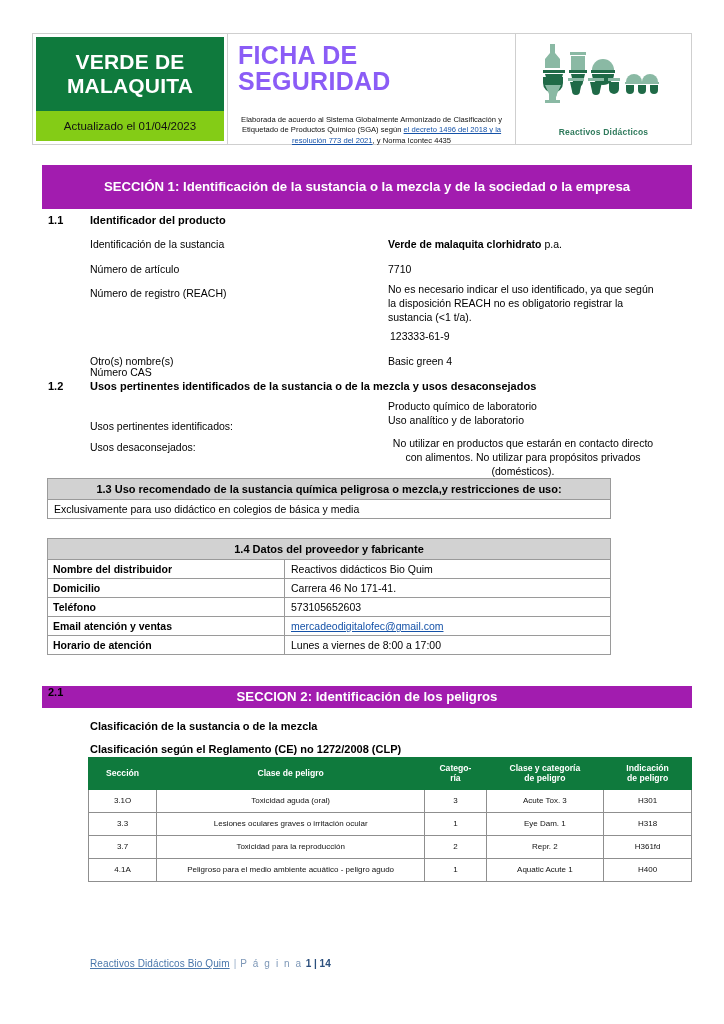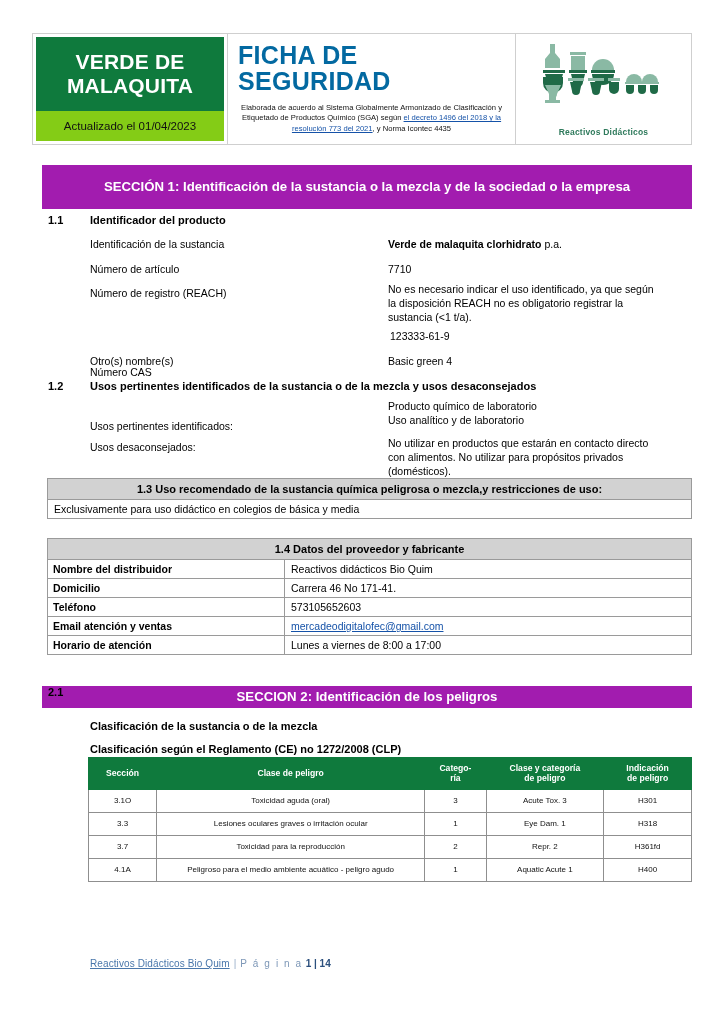--- a/index.html
+++ b/index.html
@@ -72,26 +72,26 @@
     flex: 1;
     border-right: 1px solid #cfcfcf;
     box-sizing: border-box;
     display: flex;
     flex-direction: column;
     align-items: center;
     justify-content: flex-start;
     padding: 8px 10px 4px 10px;
   }
   .ficha-title {
-    color: #0369a1;
+    color: #8b5cf6;
     font-size: 25px;
     font-weight: bold;
     letter-spacing: 0.3px;
     line-height: 1.05;
-    margin-bottom: 8px;
+    margin-bottom: 20px;
   }
   .ficha-sub {
     font-size: 7.6px;
     line-height: 1.42;
     text-align: center;
     color: #111;
     max-width: 268px;
   }
   .ficha-sub a {
     color: #1552a8;
@@ -155,21 +155,21 @@
     position: absolute;
     font-size: 10.5px;
     line-height: 1.32;
   }
   .field-value b { font-weight: bold; }
 
   
   .info-table {
     position: absolute;
     left: 47px;
-    width: 645px;
+    width: 564px;
     border-collapse: collapse;
     font-size: 10.5px;
     background: #fff;
   }
   .info-table td {
     border: 1px solid #9a9a9a;
     padding: 3px 6px;
     vertical-align: middle;
   }
   .info-table td.band {
@@ -325,21 +325,21 @@
   <div class="field-value" style="left:388px; top:355px;">Basic green 4</div>
 
   <div class="subsec-num" style="left:48px; top:380px;">1.2</div>
   <div class="subsec-title" style="left:90px; top:380px;">Usos pertinentes identificados de la sustancia o de la mezcla y usos desaconsejados</div>
 
   <div class="field-label" style="left:90px; top:420px;">Usos pertinentes identificados:</div>
   <div class="field-value" style="left:388px; top:400px; width:266px; white-space:pre-line;">Producto químico de laboratorio
 Uso analítico y de laboratorio</div>
 
   <div class="field-label" style="left:90px; top:441px;">Usos desaconsejados:</div>
-  <div class="field-value" style="left:388px; top:437px; width:270px;">No utilizar en productos que estarán en contacto directo con alimentos. No utilizar para propósitos privados (domésticos).</div>
+  <div class="field-value" style="left:388px; top:437px; width:270px;text-align:center;">No utilizar en productos que estarán en contacto directo con alimentos. No utilizar para propósitos privados (domésticos).</div>
 
   <table class="info-table" id="tbl13">
     <tbody>
         <tr>
       <td class="band">1.3 Uso recomendado de la sustancia química peligrosa o mezcla,y restricciones de uso:</td>
     </tr>
     <tr>
       <td>Exclusivamente para uso didáctico en colegios de básica y media</td>
     </tr>
   </tbody>

